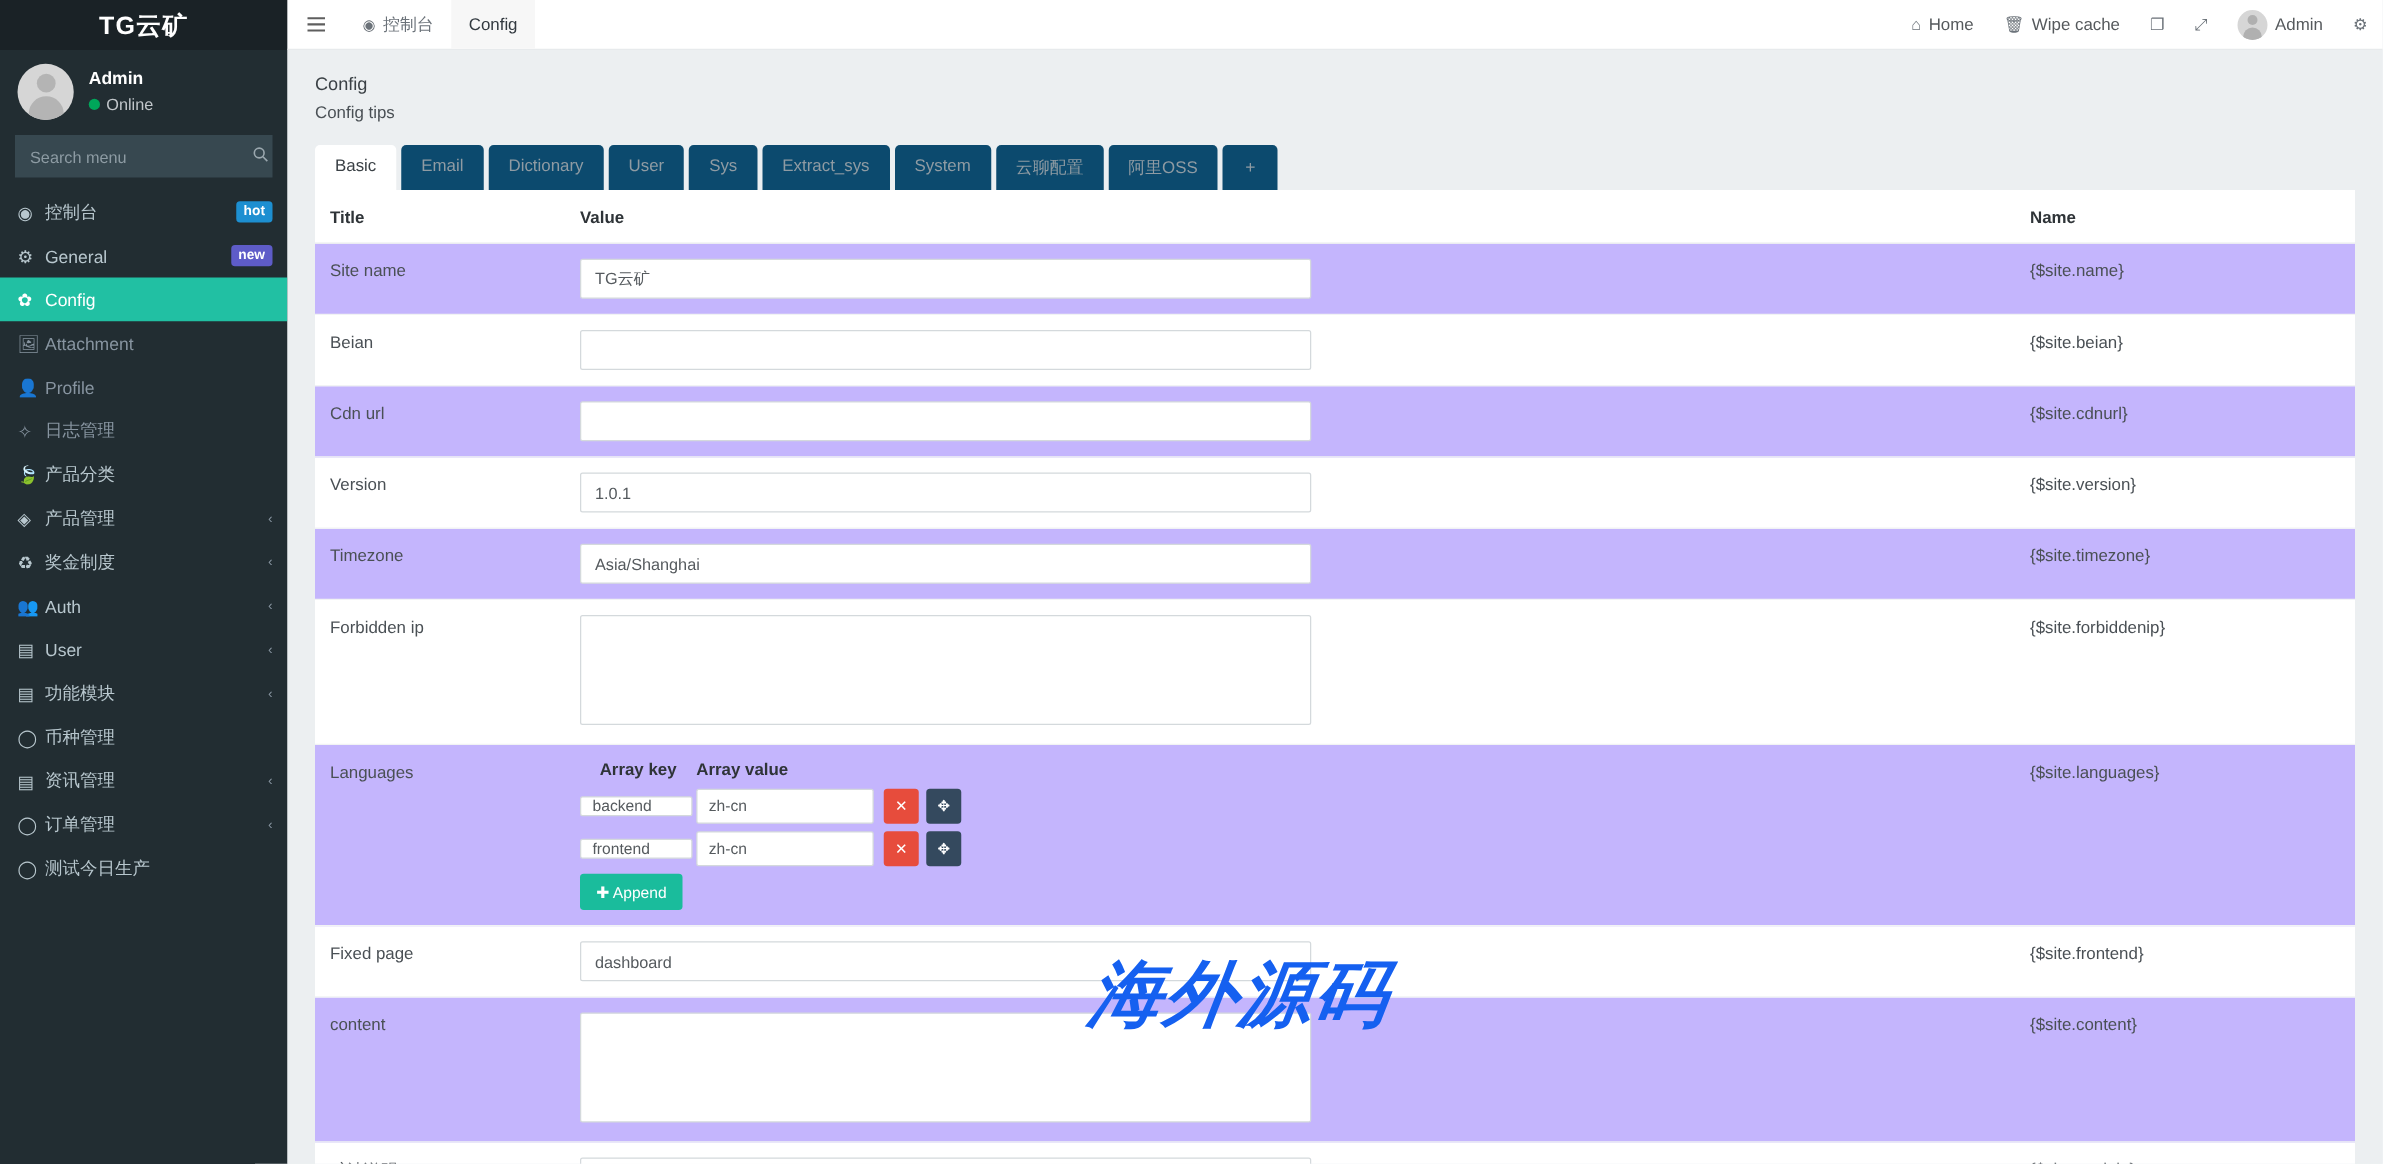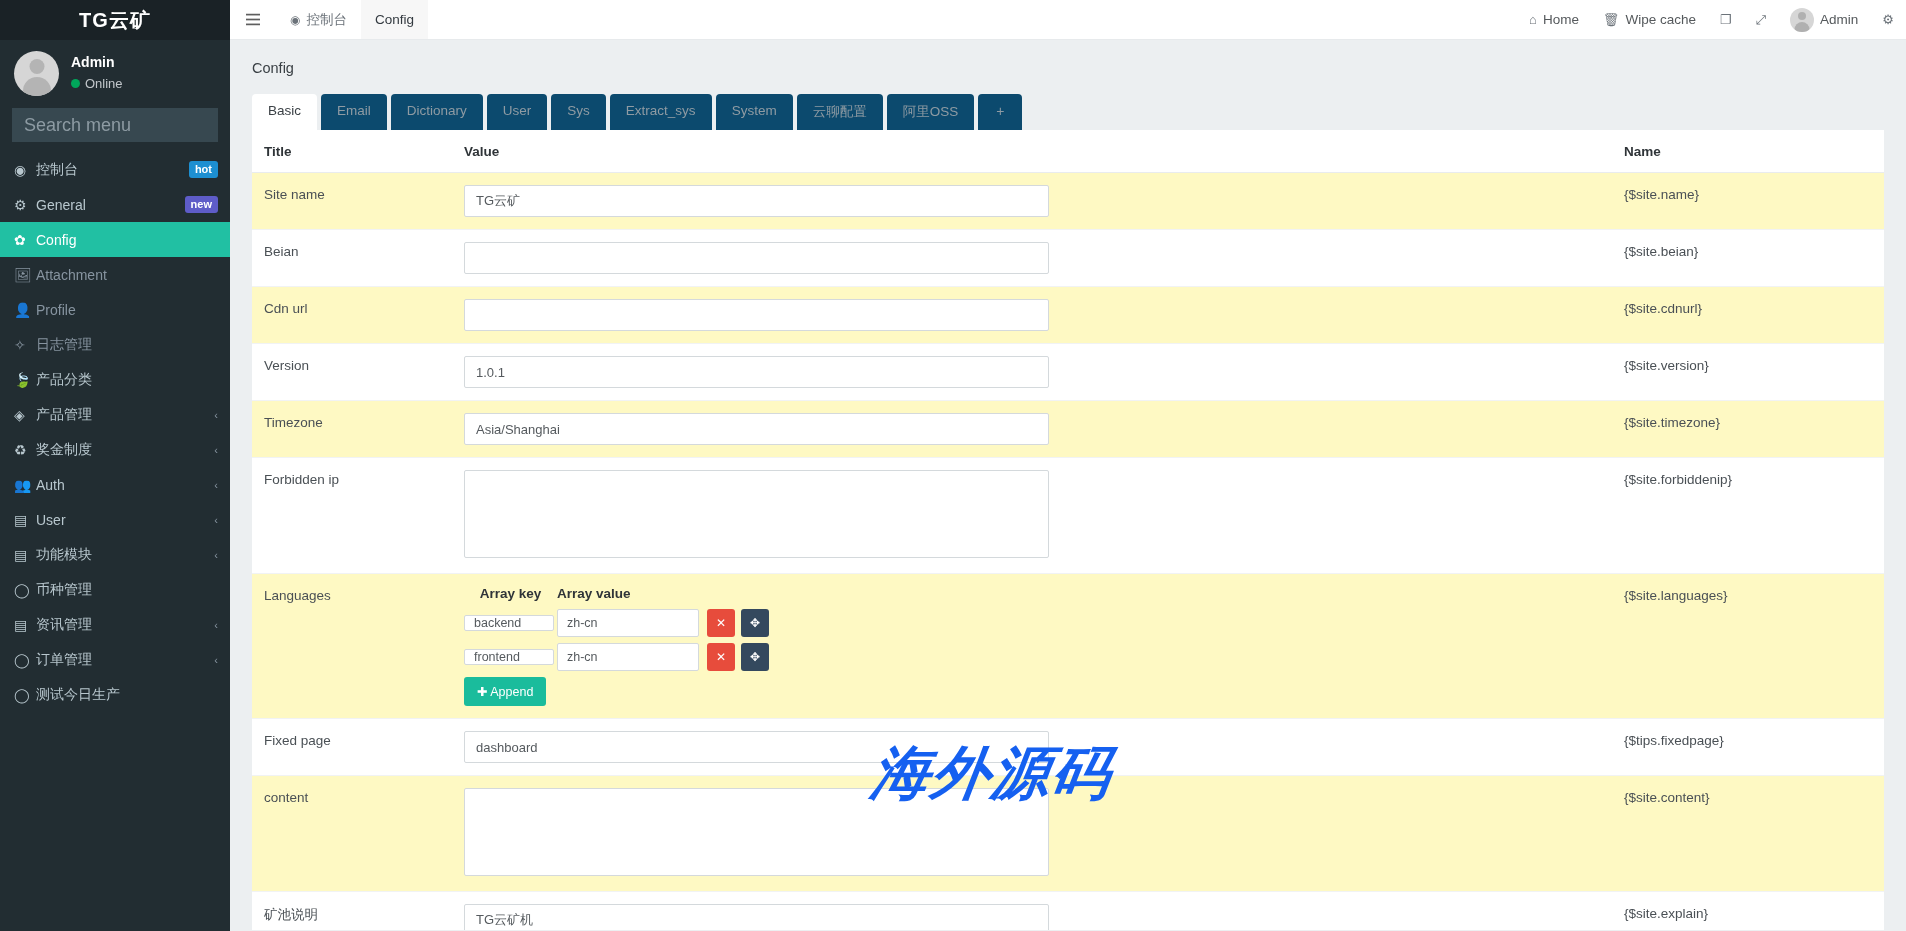--- a/index.html
+++ b/index.html
@@ -82,21 +82,21 @@
     display: flex;
     align-items: center;
     padding: 0 10px;
   }
   #search-wrap input {
     flex: 1;
     background: transparent;
     border: none;
     outline: none;
     color: #cfd8dc;
-    font-size: 18px;
+    font-size: 13px;
     font-family: "Liberation Sans", sans-serif;
   }
   #search-wrap input::placeholder { color: #8d9ba3; }
   .search-icon {
     color: #9aa7ae;
     font-size: 14px;
     cursor: pointer;
   }
 
   .menu-item {
@@ -262,21 +262,21 @@
     padding: 14px 12px 13px 12px;
     border-bottom: 1px solid #e9ecee;
   }
   table.cfg td {
     vertical-align: top;
     padding: 12px 12px;
     font-size: 13.5px;
     color: #4a5055;
     border-bottom: 1px solid #f1f3f4;
   }
-  table.cfg tr.odd td { background: #fef9c3; }
+  table.cfg tr.odd td { background: #c4b5fd; }
   .col-title { width: 200px; }
   .col-value { width: 1160px; }
   .col-name  { width: 286px; }
 
   .td-title { padding-top: 14px !important; }
 
   input.fc {
     width: 585px;
     height: 32px;
     border: 1px solid #d4d9dc;
@@ -530,20 +530,21 @@
       <div class="navright">
         <span class="ri">⚙</span>
       </div>
     </div>
 </div>
 
 <div id="content">
 
   <div id="page-head">
     <div class="ph-title">Config</div>
+    <div class="ph-sub">Config tips</div>
   </div>
 
   <div id="tabbar">
       <div class="ctab active">Basic</div>
       <div class="ctab">Email</div>
       <div class="ctab">Dictionary</div>
       <div class="ctab">User</div>
       <div class="ctab">Sys</div>
       <div class="ctab">Extract_sys</div>
       <div class="ctab">System</div>
@@ -611,21 +612,21 @@
                 <input class="k" value="frontend" style="">
                 <input class="v" value="zh-cn" style="">
                 <button class="btn-del">✕</button>
                 <button class="btn-drag">✥</button>
               </div><button class="btn-append">✚ Append</button></td>
             <td class="td-title">{$site.languages}</td>
           </tr>
           <tr class="">
             <td class="td-title">Fixed page</td>
             <td><input class="fc" value="dashboard" style=""></td>
-            <td class="td-title">{$tips.fixedpage}</td>
+            <td class="td-title">{$site.frontend}</td>
           </tr>
           <tr class="odd">
             <td class="td-title">content</td>
             <td><textarea class="fc" style="height: 88px;"></textarea></td>
             <td class="td-title">{$site.content}</td>
           </tr>
           <tr class="">
             <td class="td-title">矿池说明</td>
             <td><textarea class="fc" style="height: 88px;">TG云矿机</textarea></td>
             <td class="td-title">{$site.explain}</td>

